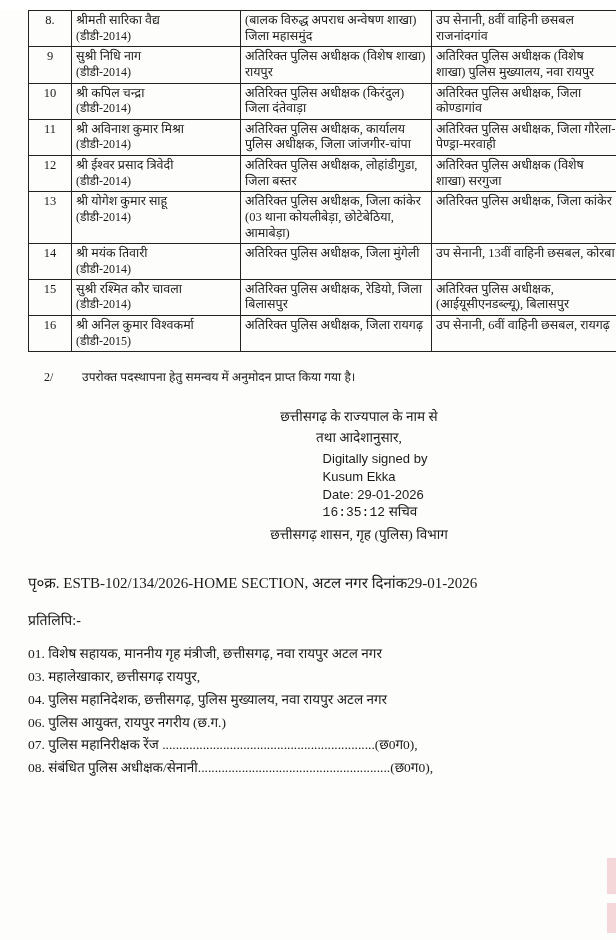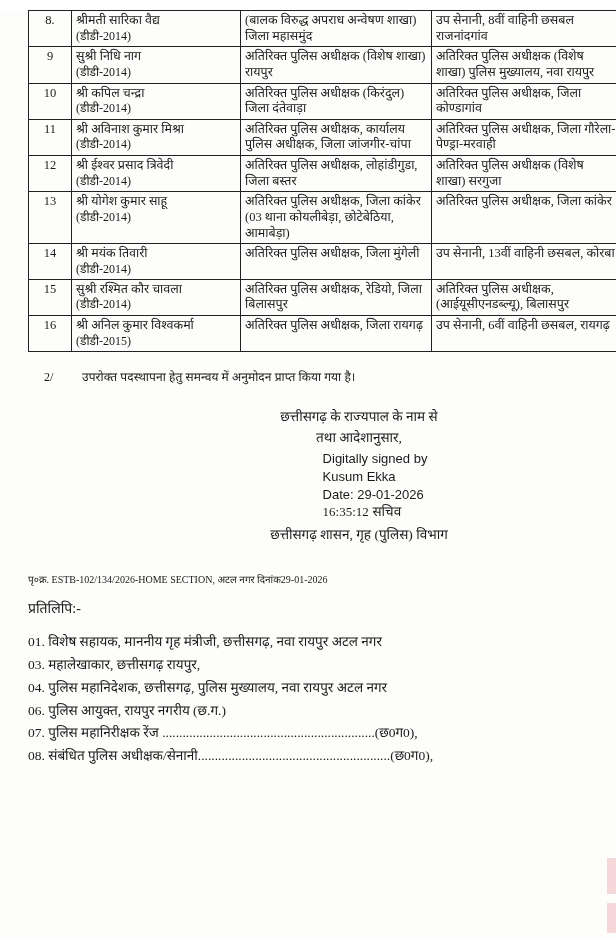--- a/index.html
+++ b/index.html
@@ -82,37 +82,37 @@
     text-align: left;
     display: inline-block;
     margin-top: 2px;
     margin-left: 32px;
   }
   .sign-overlay {
     position: relative;
     height: 20px;
   }
   .sign-overlay .time {
-    font-family: Liberation Serif, serif;
+    font-family: Liberation Mono, monospace;
     font-size: 13px;
   }
   .sign-overlay .hand {
     font-family: "Liberation Serif", serif;
     font-size: 13.5px;
   }
   .dept {
     margin-top: 2px;
     font-size: 13.5px;
   }
   .endorse {
     margin: 26px 0 0 28px;
-    font-size: 10px;
+    font-size: 15px;
   }
   .copy-head {
-    margin: 12px 0 0 28px;
+    margin: 18px 0 0 28px;
     font-size: 14px;
   }
   ol.copies {
     list-style: none;
     margin: 14px 0 0 28px;
     padding: 0;
     font-size: 13.5px;
     line-height: 1.62;
     width: 562px;
   }

